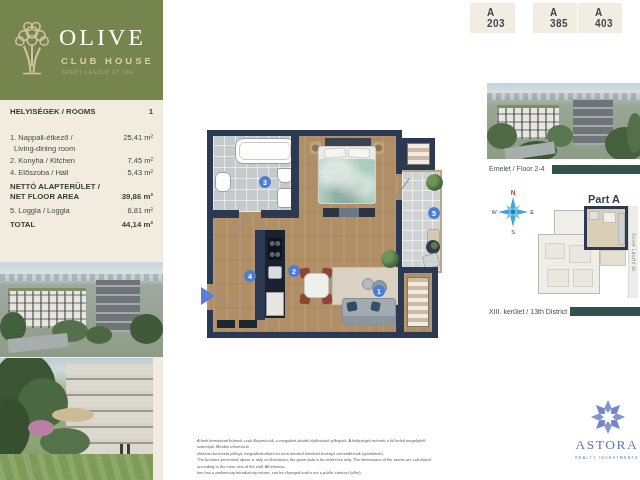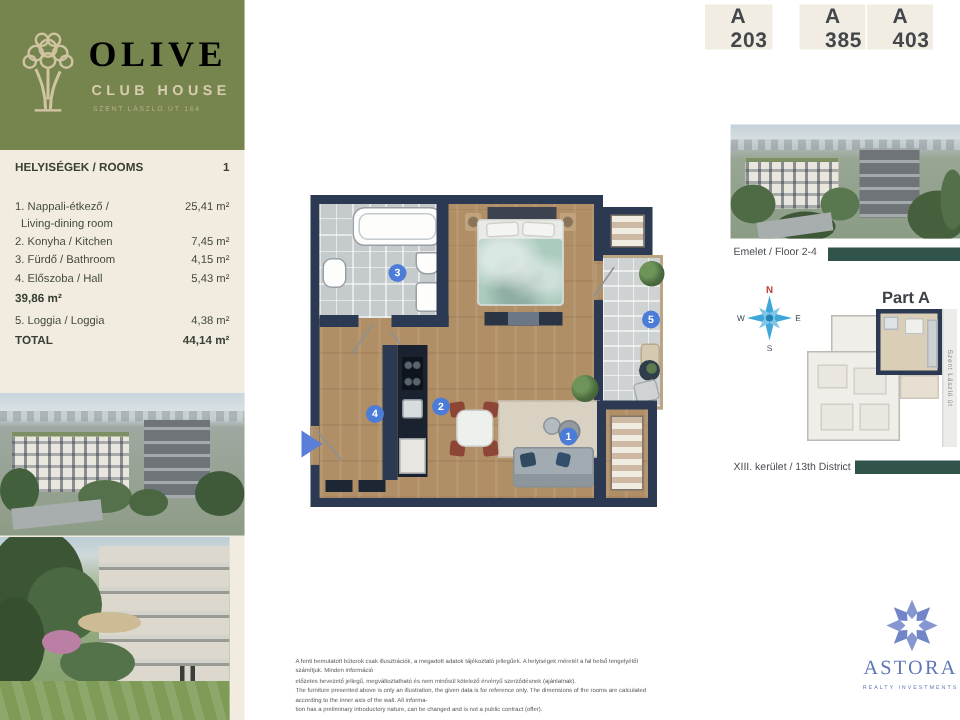--- a/index.html
+++ b/index.html
@@ -4,21 +4,21 @@
 <style>
   * { margin:0; padding:0; box-sizing:border-box; }
   html,body { width:640px; height:480px; }
   body { position:relative; background:#ffffff; font-family:"Liberation Sans",sans-serif; overflow:hidden; }
   .abs { position:absolute; }
   .blob { position:absolute; border-radius:50%; }
 
   
   .leftcol { position:absolute; left:0; top:0; width:163px; height:480px; background:#f1ecdf; }
   .brandbox { position:absolute; left:0; top:0; width:163px; height:100px; background:#76844e; }
-  .brand-name { position:absolute; left:59px; top:24px; font-family:"Liberation Serif",serif; font-size:24px; letter-spacing:3px; color:#000000; font-weight:700; }
+  .brand-name { position:absolute; left:59px; top:24px; font-family:"Liberation Serif",serif; font-size:24px; letter-spacing:3px; color:#ffffff; font-weight:400; }
   .brand-sub { position:absolute; left:61px; top:55px; font-size:9.5px; font-weight:bold; letter-spacing:3px; color:#d9cdaf; }
   .brand-addr { position:absolute; left:62px; top:70px; font-size:4.5px; letter-spacing:1.2px; color:#b9ae8d; }
   .tree { position:absolute; left:6px; top:16px; }
 
   .rt { position:absolute; left:10px; top:107px; width:143px; font-size:7.5px; color:#454a40; line-height:1.3; }
   .rt-row { display:flex; justify-content:space-between; margin-bottom:2.5px; }
   .rt-hdr { font-weight:bold; font-size:7.8px; color:#3a3f35; margin-bottom:16px; }
   .rt-sub { margin:-1.5px 0 2.5px 4px; }
   .rt-b { font-weight:bold; font-size:7.8px; color:#3a3f35; align-items:flex-end; margin-top:4px; }
   .rt-sp { margin-top:4px; }
@@ -52,21 +52,21 @@
   .loggia { position:absolute; left:197px; top:44px; width:40px; height:103px; background-color:#ced2d3; border:2px solid #bba684; border-left:none;
     background-image:repeating-linear-gradient(90deg,rgba(255,255,255,.6) 0 1px,transparent 1px 10px),repeating-linear-gradient(0deg,rgba(255,255,255,.6) 0 1px,transparent 1px 10px); }
   .door-line { position:absolute; width:1px; background:#8b9197; }
   .num { position:absolute; width:12px; height:12px; border-radius:50%; background:#4b7dd8; color:#fff; font-size:7px; font-weight:bold; display:flex; align-items:center; justify-content:center; z-index:30; }
   .entry-arrow { position:absolute; left:-4px; top:161px; width:0; height:0; border-top:9px solid transparent; border-bottom:9px solid transparent; border-left:14px solid #5b7fd9; z-index:31; }
   .plantblob { border-radius:50%; position:absolute;
     background:radial-gradient(circle at 35% 35%,#6f9459 0 30%,#4a6b3e 60%,#3a5632 100%); }
   .pillow { position:absolute; background:#f4f4f1; border:1px solid #d0d0cb; border-radius:3px; }
 
   
-  .badge { position:absolute; top:3px; height:30px; background:#f2ede3; color:#43474b; font-size:14px; font-weight:bold; letter-spacing:.5px; display:flex; align-items:center; justify-content:center;padding-left:17px; }
+  .badge { position:absolute; top:3px; height:30px; background:#f2ede3; color:#43474b; font-size:10px; font-weight:bold; letter-spacing:.5px; display:flex; align-items:center; justify-content:center;padding-left:17px; }
   .photo3 { position:absolute; left:487px; top:83px; width:153px; height:76px; overflow:hidden;
     background:linear-gradient(180deg,#c3d2da 0%,#d9e0e1 15%,#b9c3c4 19%,#a9b3ae 22%,#98a694 30%,#8b9c85 100%); }
   .caption { position:absolute; font-size:7px; color:#4a4e52; }
   .gbar { position:absolute; height:9px; background:#30544b; }
   .partA { position:absolute; left:588px; top:193px; font-size:11px; font-weight:bold; color:#3c4147; }
   .miniplan { position:absolute; left:538px; top:206px; width:92px; height:92px; }
   .mp-light { position:absolute; background:#f0eee9; border:1px solid #bdb9b2; }
   .mp-inner { position:absolute; background:#eae7e1; border:1px solid #d4d0c9; }
   .street { position:absolute; left:628px; top:206px; width:10px; height:92px; background:#ececea; border-left:1px solid #d8d8d5; display:flex; align-items:center; justify-content:center; }
   .street span { writing-mode:vertical-rl; font-size:4.5px; color:#8a8a86; letter-spacing:.5px; }
@@ -107,33 +107,30 @@
     <div class="rt-row">
       <span>1. Nappali-étkező /</span>
       <span>25,41 m²</span>
     </div>
     <div class="rt-sub">Living-dining room</div>
     <div class="rt-row">
       <span>2. Konyha / Kitchen</span>
       <span>7,45 m²</span>
     </div>
     <div class="rt-row">
-      <span>3. Fürdő / Bathroom</span>
-      <span>4,15 m²</span>
-    </div>
-    <div class="rt-row">
       <span>4. Előszoba / Hall</span>
       <span>5,43 m²</span>
     </div>
     <div class="rt-row rt-b">
+      <span><span>NETTÓ ALAPTERÜLET /</span><br><span>NET FLOOR AREA</span></span>
       <span>39,86 m²</span>
     </div>
     <div class="rt-row rt-sp">
       <span>5. Loggia / Loggia</span>
-      <span>4,38 m²</span>
+      <span>6,81 m²</span>
     </div>
     <div class="rt-row rt-b">
       <span>TOTAL</span>
       <span>44,14 m²</span>
     </div>
   </div>
 
   <div class="photo1">
     <div class="cityline abs" style="top:12px;"></div>
     <div class="abs bldg-light" style="left:8px;top:26px;width:78px;height:40px;"></div>

